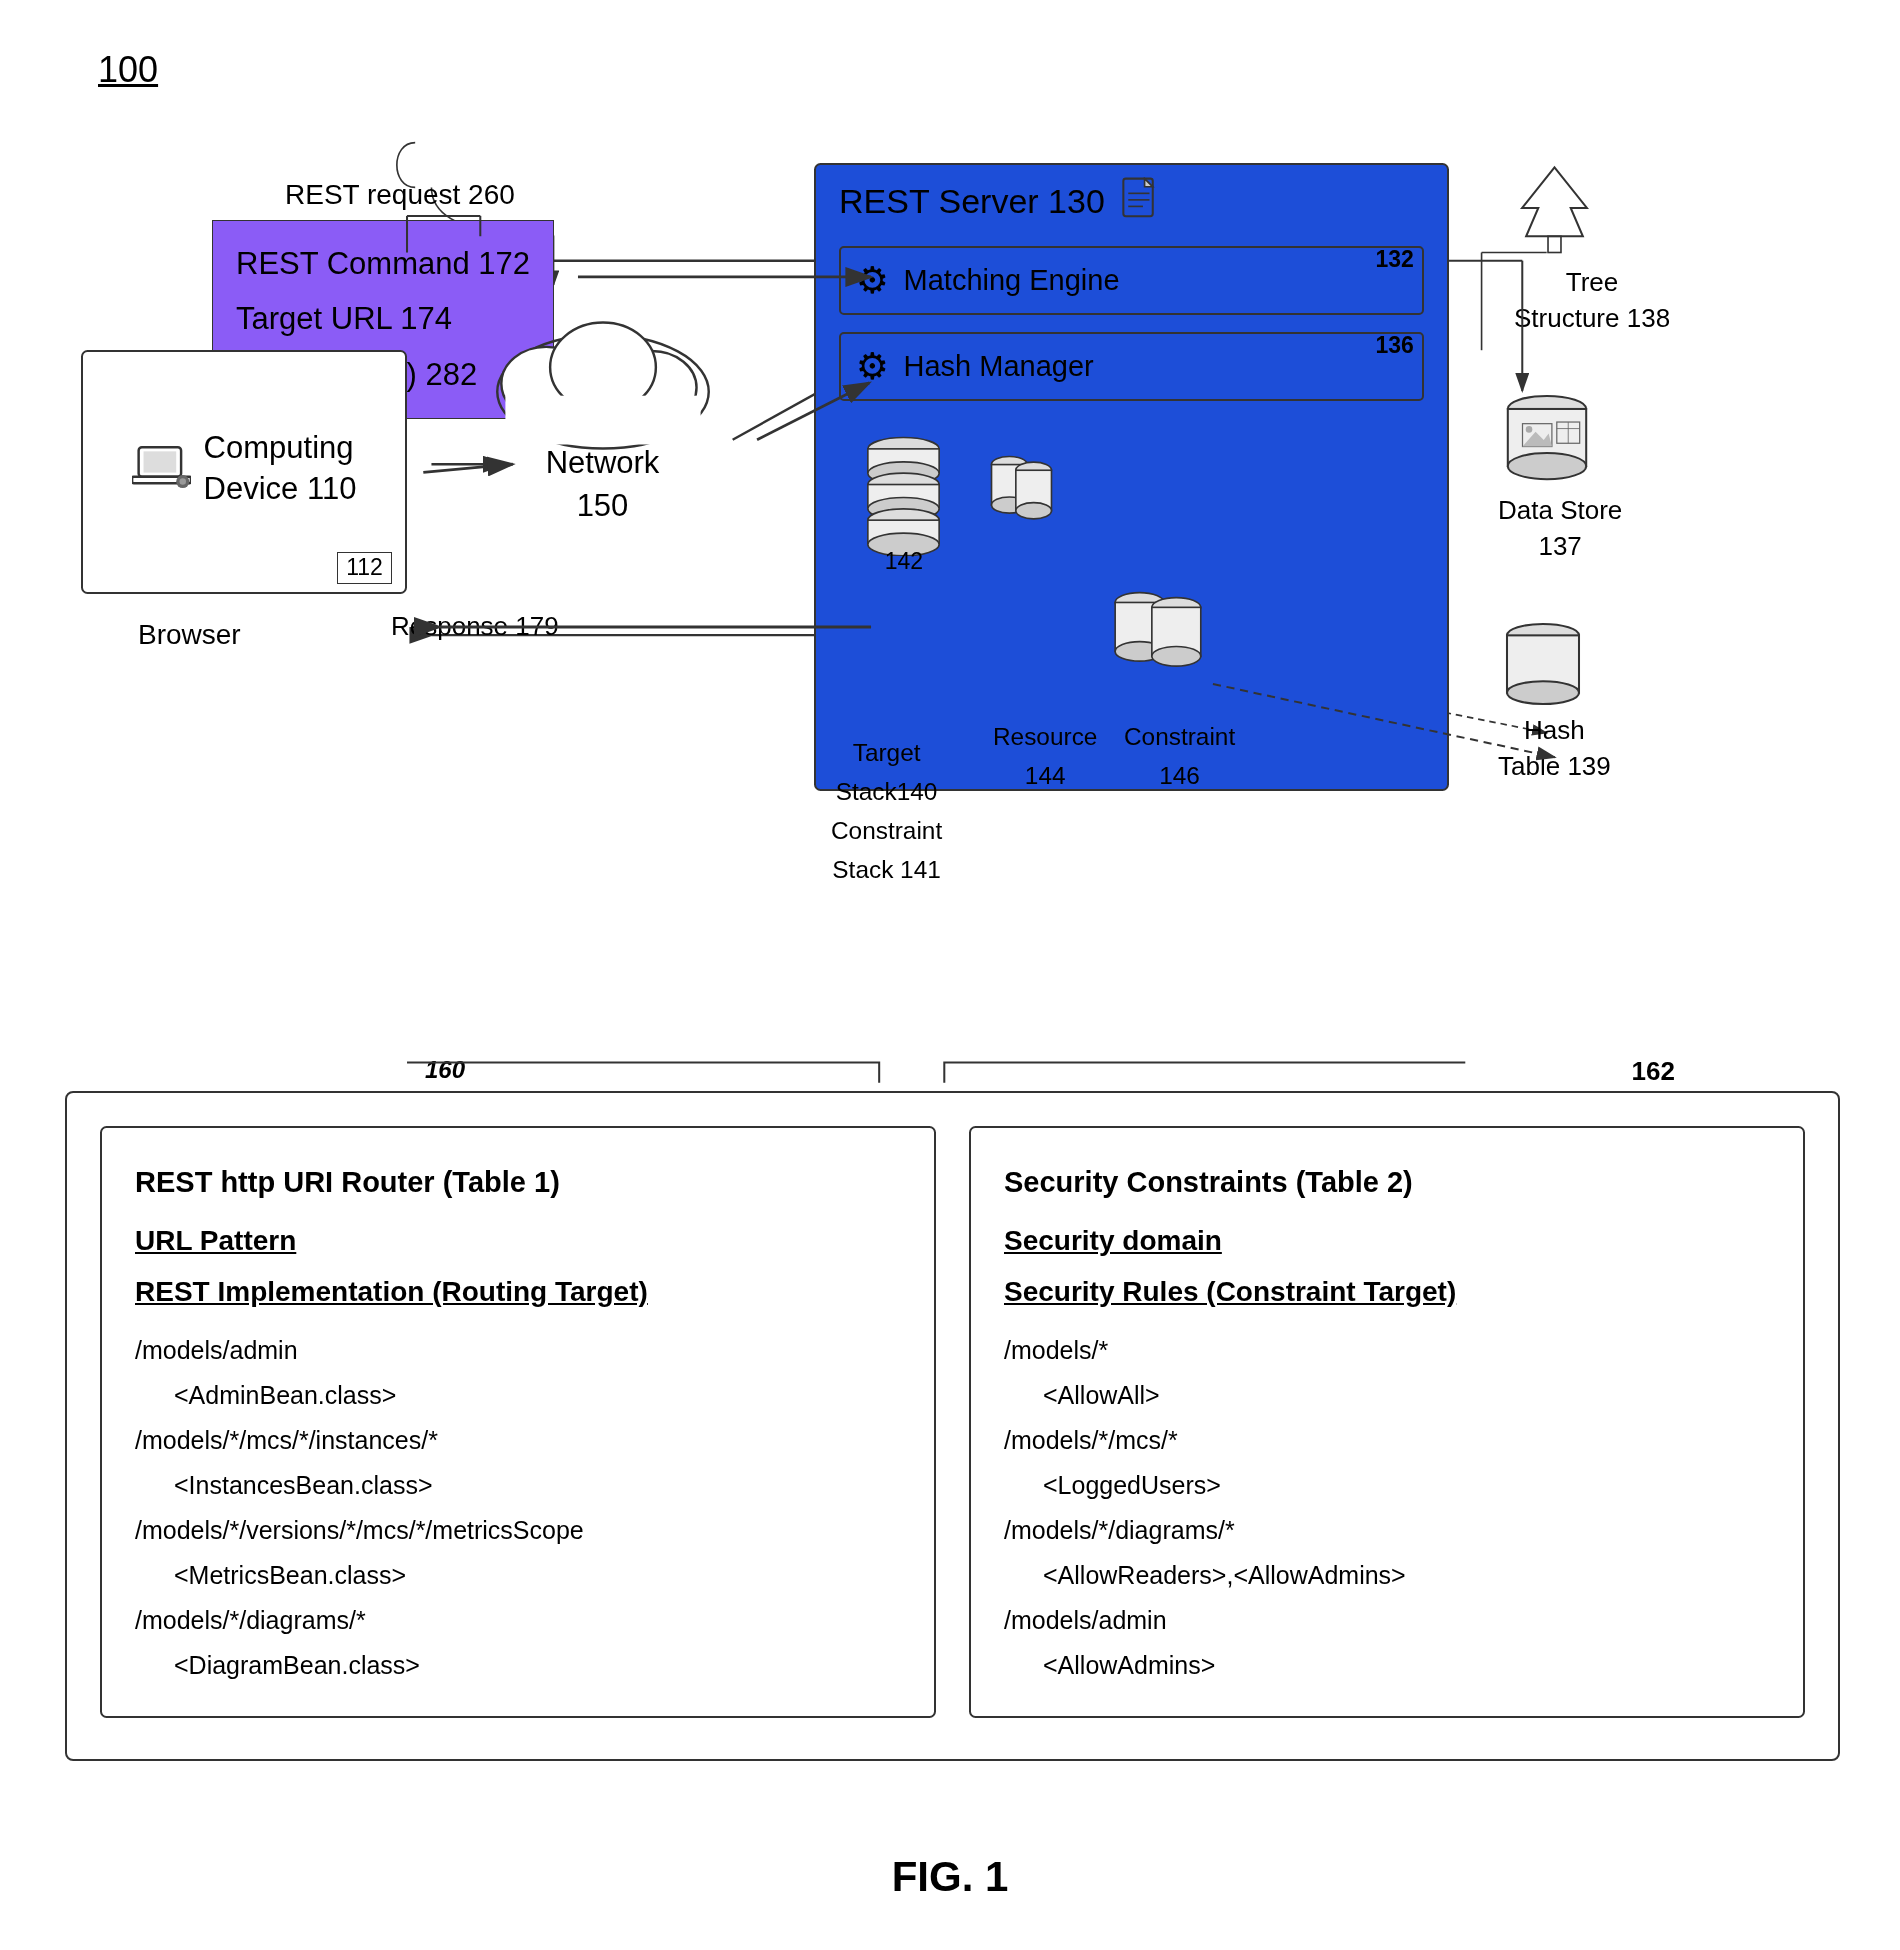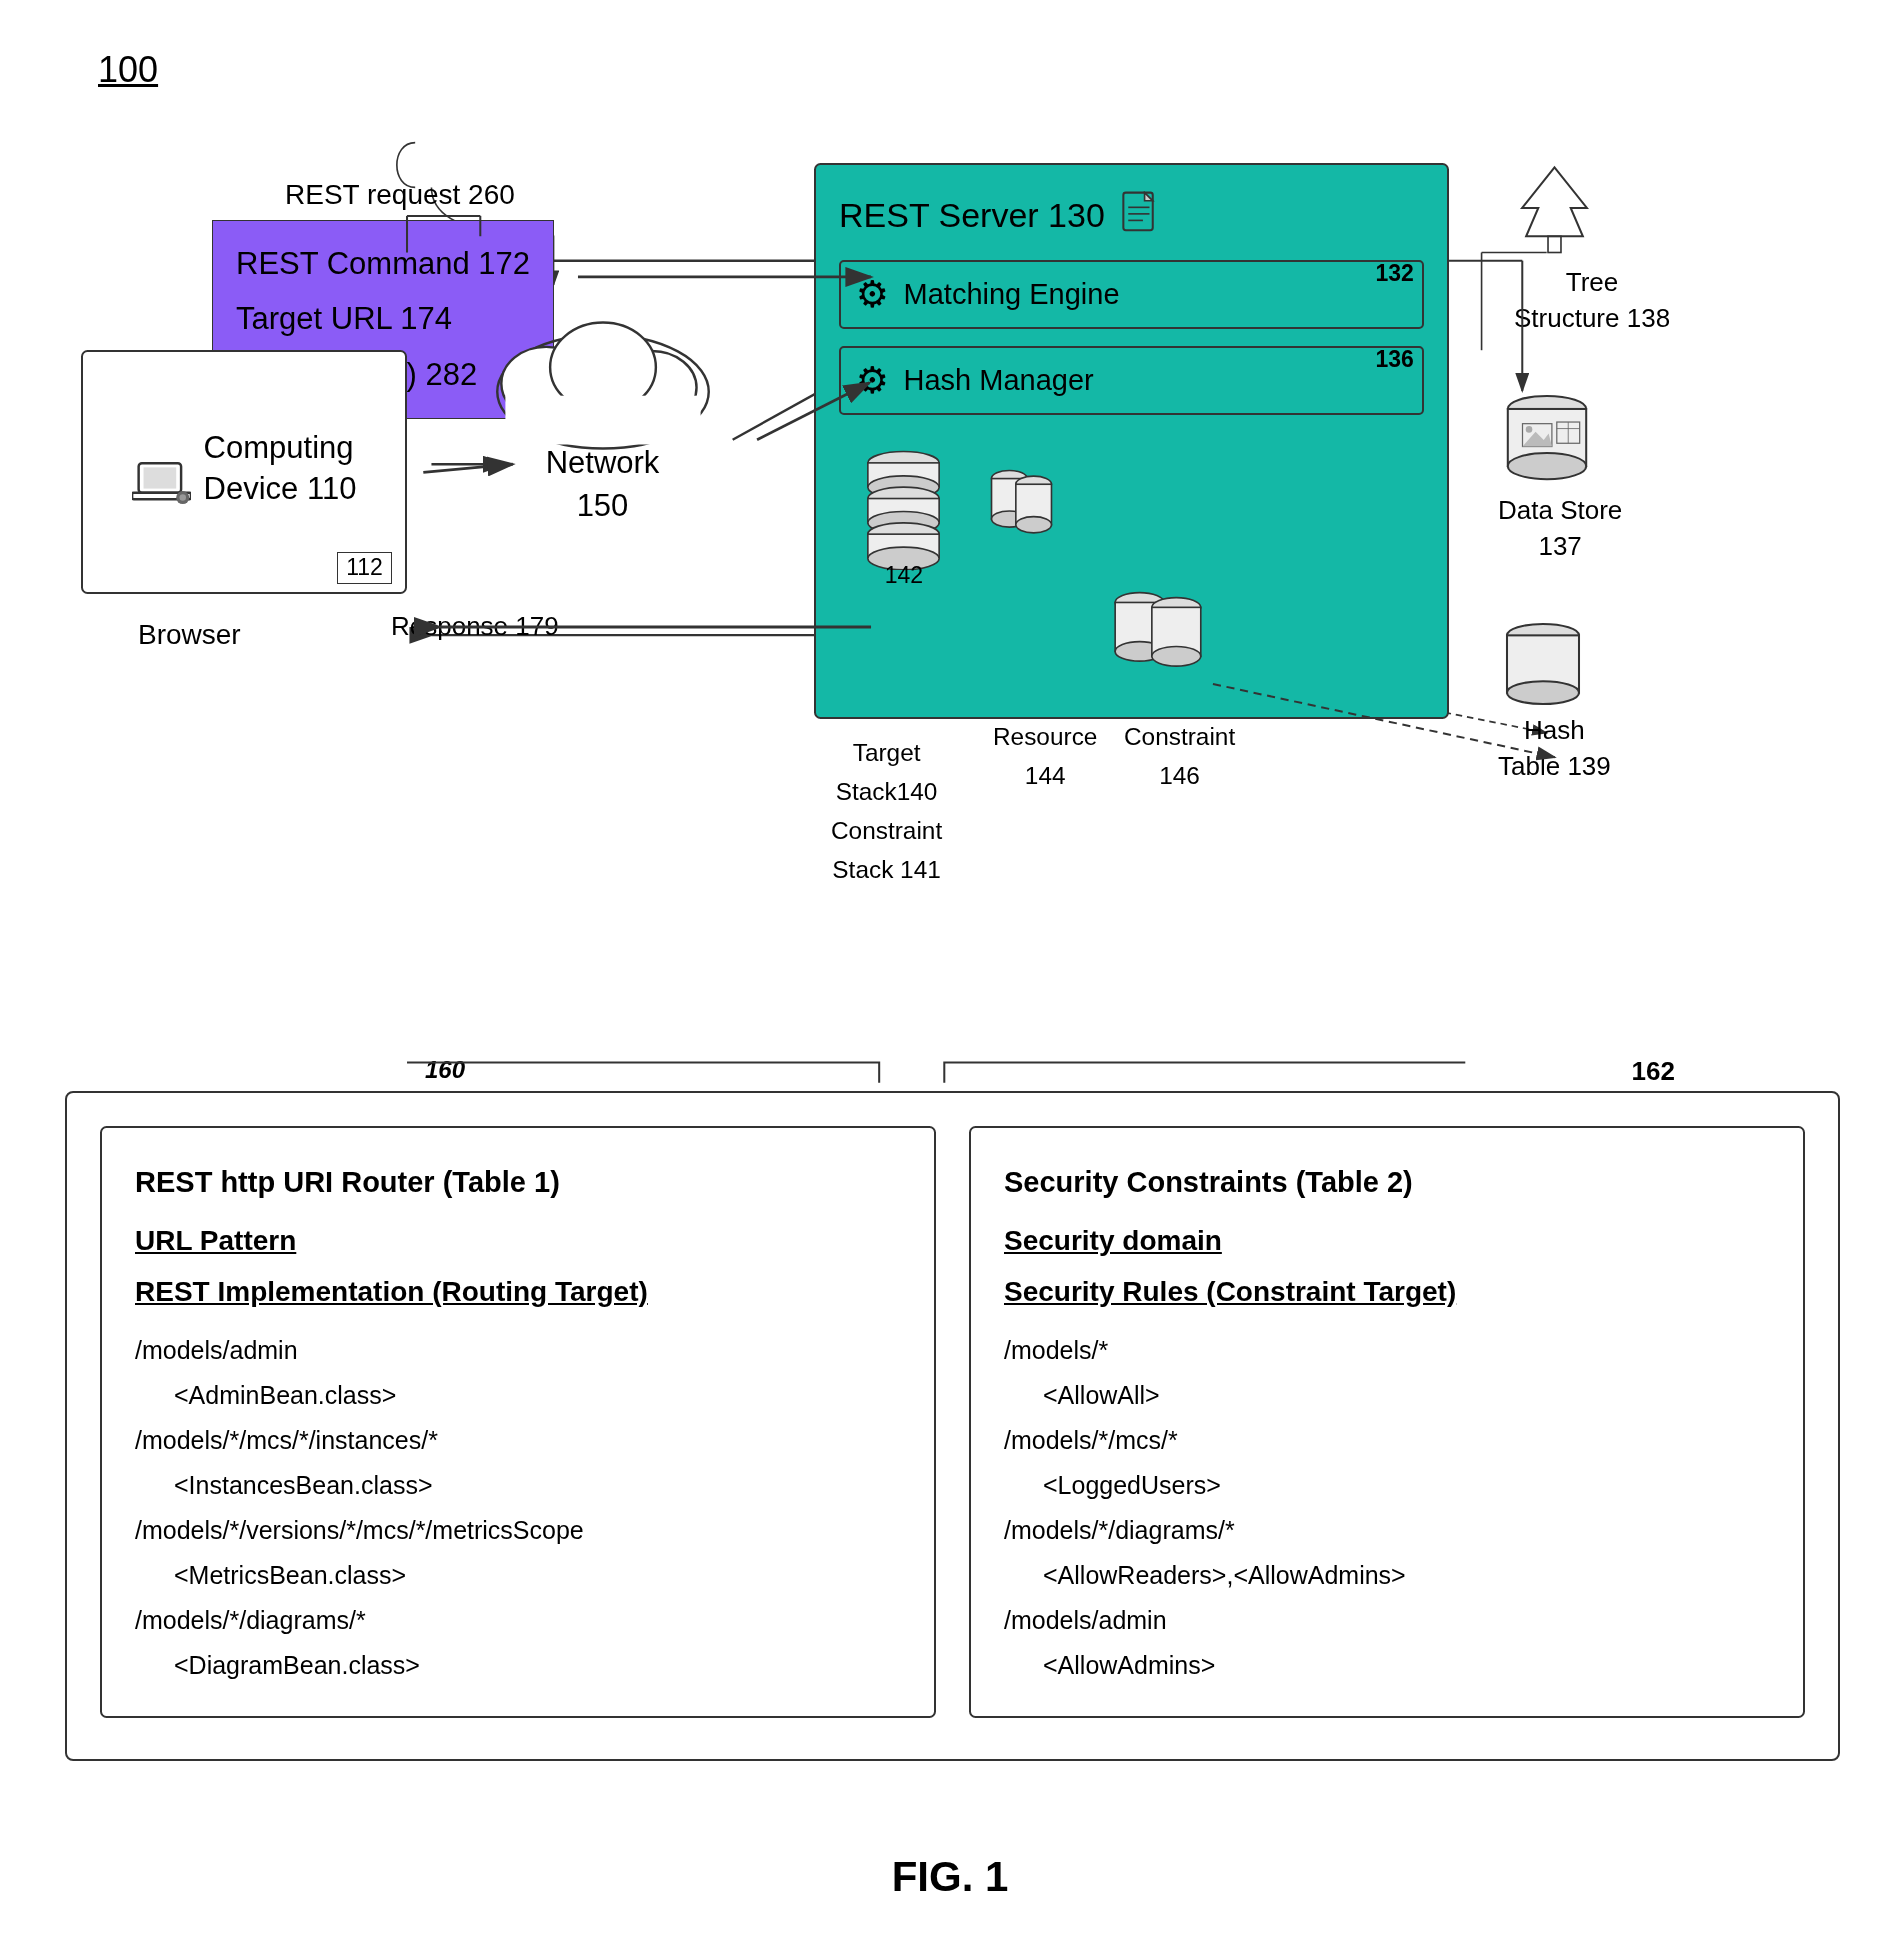--- a/index.html
+++ b/index.html
@@ -78,21 +78,21 @@
 
   <div style="position:absolute; top:179px; left:285px; font-size:28px;">REST request 260</div>
 
   <div style="position:absolute; top:220px; left:212px; border:1.6px solid #333; padding:14.7px 23px; font-size:31px; line-height:1.8; background:#8b5cf6;">
     <div>REST Command 172</div>
     <div>Target URL 174</div>
     <div>Parameter(s) 282</div>
   </div>
 
   <div style="position:absolute; top:350px; left:81px; width:326px; height:244px; border:2.4px solid #333; border-radius:6.5px; background:#fff; display:flex; flex-direction:column; align-items:center; justify-content:center;">
-    <div style="display:flex; align-items:flex-end; gap:13px; margin-bottom:6.5px;">
+    <div style="display:flex; align-items:center; gap:13px; margin-bottom:6.5px;">
 
       <svg width="59" height="49" viewBox="0 0 72 60">
         <rect x="8" y="4" width="52" height="36" rx="4" fill="none" stroke="#333" stroke-width="3"></rect>
         <rect x="14" y="9" width="40" height="26" fill="#ddd"></rect>
         <rect x="0" y="40" width="72" height="8" rx="2" fill="none" stroke="#333" stroke-width="3"></rect>
 
         <circle cx="62" cy="46" r="8" fill="#666"></circle>
         <circle cx="62" cy="46" r="4" fill="#999"></circle>
       </svg>
       <div style="font-size:31px; line-height:1.3; font-weight:normal;">Computing<br>Device 110</div>
@@ -106,21 +106,21 @@
     <svg width="244" height="163" viewBox="0 0 300 200">
       <ellipse cx="150" cy="110" rx="130" ry="70" fill="none" stroke="#333" stroke-width="3"></ellipse>
       <ellipse cx="80" cy="100" rx="55" ry="45" fill="#fff" stroke="#333" stroke-width="3"></ellipse>
       <ellipse cx="210" cy="105" rx="55" ry="45" fill="#fff" stroke="#333" stroke-width="3"></ellipse>
       <ellipse cx="150" cy="80" rx="65" ry="55" fill="#fff" stroke="#333" stroke-width="3"></ellipse>
       <rect x="30" y="115" width="240" height="60" fill="#fff"></rect>
     </svg>
     <div style="font-size:31px; text-align:center; margin-top:-24.4px; line-height:1.4;">Network<br>150</div>
   </div>
 
-  <div style="position:absolute; top:163px; left:814px; width:635px; height:556px; border:2.4px solid #333; border-radius:6.5px; background:#14b8a6; padding:26px 23px;">
+  <div style="position:absolute; top:163px; left:814px; width:635px; height:628px; border:2.4px solid #333; border-radius:6.5px; background:#1d4ed8; padding:12px 23px;">
     <div style="font-size:34px; margin-bottom:19.5px; display:flex; align-items:center; gap:14.7px;">
       <span>REST Server 130</span>
 
       <svg width="41" height="49" viewBox="0 0 50 60">
         <rect x="4" y="2" width="36" height="46" rx="3" fill="none" stroke="#333" stroke-width="2.5"></rect>
         <polygon points="30,2 40,12 30,12" fill="#ccc" stroke="#333" stroke-width="2"></polygon>
         <line x1="10" y1="20" x2="36" y2="20" stroke="#333" stroke-width="2"></line>
         <line x1="10" y1="28" x2="36" y2="28" stroke="#333" stroke-width="2"></line>
         <line x1="10" y1="36" x2="28" y2="36" stroke="#333" stroke-width="2"></line>
       </svg>

